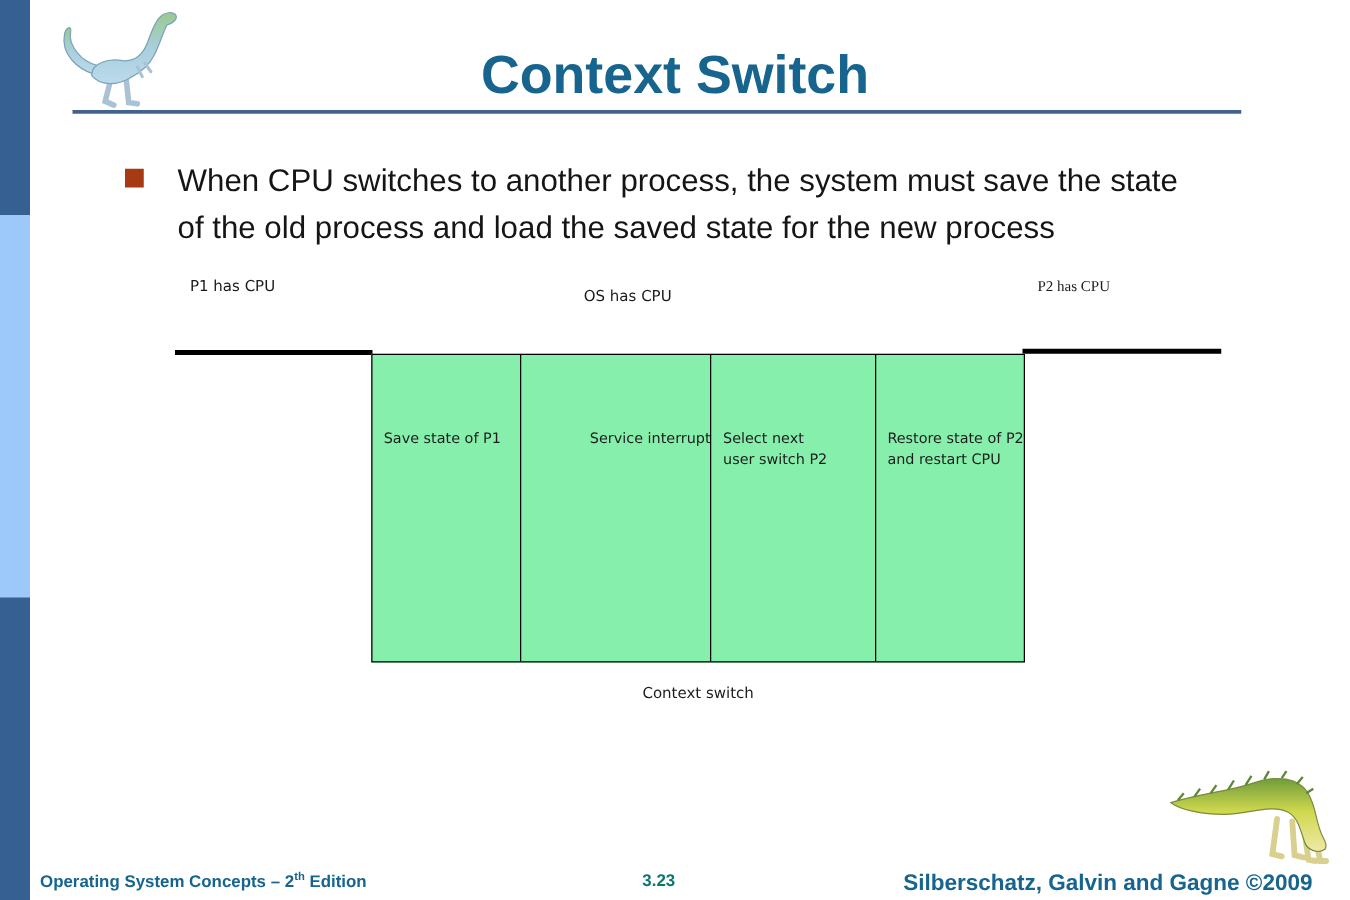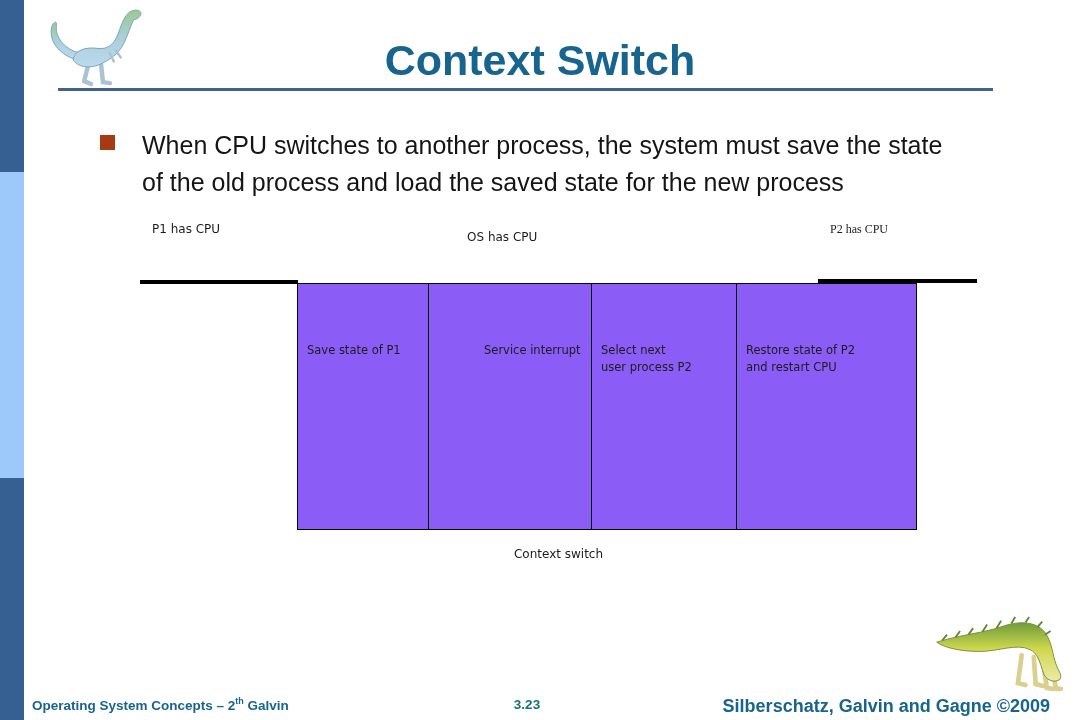--- a/index.html
+++ b/index.html
@@ -24,22 +24,22 @@
   }
   
   .diag-label{position:absolute;font-family:"DejaVu Sans",sans-serif;font-size:12px;color:#1c1c1c;white-space:nowrap;}
   .lbl-p1{left:152px;top:222px;}
   .lbl-os{left:455px;top:230px;margin-left:12px;}
   .lbl-p2{left:830px;top:222px;font-family:Liberation Serif, serif;}
   .thick-line{position:absolute;height:4px;background:#000;}
   .line-p1{left:140px;top:280px;width:158px;}
   .line-p2{left:818px;top:279px;width:159px;}
   .boxes{
-    position:absolute;left:297px;top:283px;width:620px;height:247px;
-    border:1px solid #000;box-sizing:border-box;display:flex;background:#8b5cf6;
+    position:absolute;left:297px;top:283px;width:523px;height:247px;
+    border:1px solid #000;box-sizing:border-box;display:flex;background:#86efac;
   }
   .cell{
     box-sizing:border-box;border-right:1px solid #000;
     padding:58px 0 0 9px;
     font-family:"DejaVu Sans",sans-serif;font-size:11.5px;line-height:17px;color:#1c1c1c;
   }
   .cell:last-child{border-right:none;}
   .c1{width:131px;} .c2{width:117px;margin-left:46px;} .c3{width:145px;} .c4{width:130px;}
   .cell div{white-space:nowrap;}
   .caption{
@@ -97,31 +97,31 @@
     <div class="cell c1">
       <div>Save state of P1</div>
       <div></div>
     </div>
     <div class="cell c2">
       <div>Service interrupt</div>
       <div></div>
     </div>
     <div class="cell c3">
       <div>Select next</div>
-      <div>user process P2</div>
+      <div>user switch P2</div>
     </div>
     <div class="cell c4">
       <div>Restore state of P2</div>
       <div>and restart CPU</div>
     </div>
   </div>
 
   <div class="caption">Context switch</div>
 
-  <div class="footer-book"><span>Operating System Concepts – 2</span><sup>th</sup><span> Galvin</span></div>
+  <div class="footer-book"><span>Operating System Concepts – 2</span><sup>th</sup><span> Edition</span></div>
   <div class="footer-page">3.23</div>
   <div class="footer-credits">Silberschatz, Galvin and Gagne ©2009</div>
 
   <svg class="dino-br" viewBox="0 0 150 95">
     <defs>
       <linearGradient id="dg2" x1="0" y1="0" x2="0" y2="1">
         <stop offset="0" stop-color="#6f9c3a"></stop>
         <stop offset="0.45" stop-color="#cfd84e"></stop>
         <stop offset="1" stop-color="#efe9a8"></stop>
       </linearGradient>

